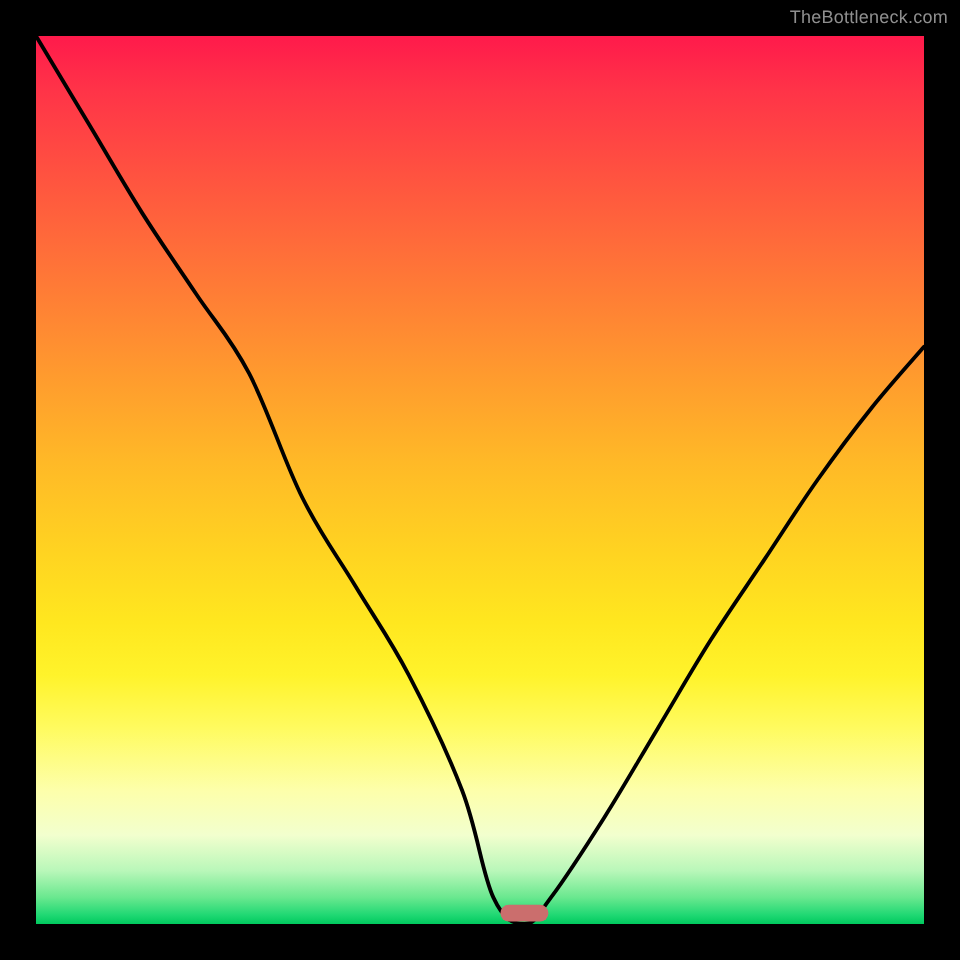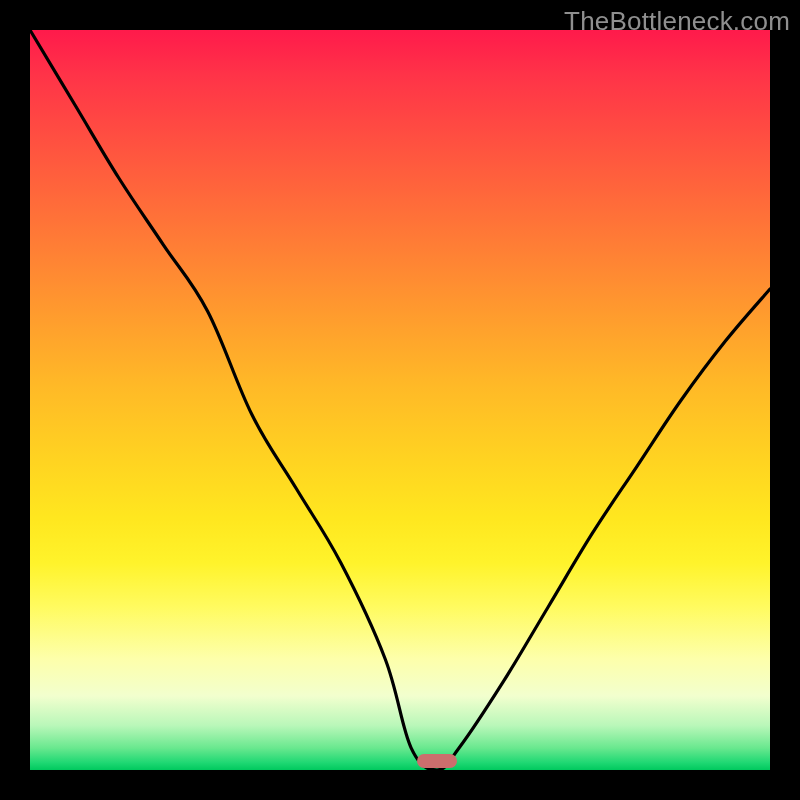--- a/index.html
+++ b/index.html
@@ -44,21 +44,21 @@
       #6ae88f 97%,
       #1fd873 99%,
       #00c95e 100%
     );
   }
   .watermark {
     position: absolute;
     top: 6px;
     right: 10px;
     color: #8f8f8f;
-    font-size: 26px;
+    font-size: 15px;
     font-weight: 500;
     letter-spacing: 0.2px;
     user-select: none;
   }
   svg.curve {
     position: absolute;
     top: 0;
     left: 0;
     width: 740px;
     height: 740px;

